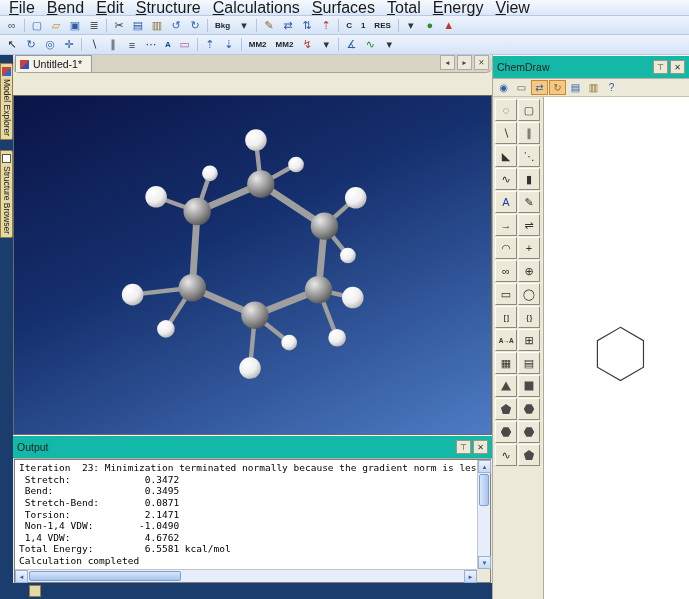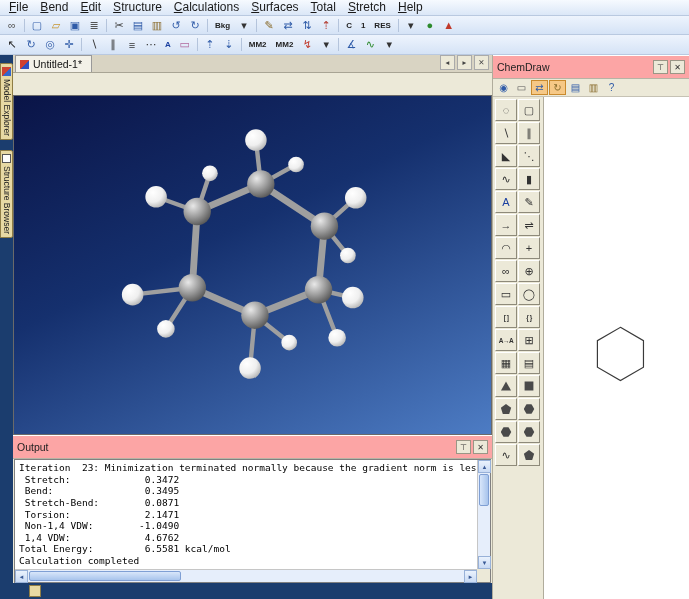--- a/index.html
+++ b/index.html
@@ -1,19 +1,19 @@
 <!DOCTYPE html>
 <html><head>
 <meta charset="utf-8">
 <style>
   html,body{margin:0;padding:0;}
   body{width:689px;height:599px;overflow:hidden;background:#ece9d8;
        font-family:"Liberation Sans",sans-serif;-webkit-font-smoothing:antialiased;}
   
-  .menubar{height:16px;display:flex;align-items:center;font-size:12px;color:#1a1a1a;
+  .menubar{height:16px;display:flex;align-items:center;font-size:16px;color:#1a1a1a;
            background:linear-gradient(#f6faff,#dbe7f7);border-bottom:1px solid #b9c9e0;
            box-sizing:border-box;padding-left:3px;}
   .menubar .item{padding:0 6px;line-height:15px;}
   .menubar .item::first-letter{text-decoration:underline;}
   .toolbar{display:flex;align-items:center;background:linear-gradient(#eef4fd,#d5e3f6);
            border-bottom:1px solid #b9c9e0;box-sizing:border-box;padding:0 3px;gap:1px;}
   .toolbar1{height:19px;}.toolbar2{height:20px;}
   .tbtn{width:18px;height:16px;display:flex;align-items:center;justify-content:center;
         font-size:11px;color:#2f5ba8;box-sizing:border-box;border:1px solid transparent;border-radius:2px;}
   .tbtn.text{font-size:8px;font-weight:bold;width:auto;padding:0 3px;color:#222;}
@@ -26,34 +26,34 @@
   .dock-tab{width:13px;background:#e7d9a4;border:1px solid #8f7d45;box-sizing:border-box;
             display:flex;flex-direction:column;align-items:center;padding:3px 0;gap:3px;
             border-radius:0 2px 2px 0;}
   .dock-tab .vtext{writing-mode:vertical-rl;font-size:8.5px;color:#222;}
   .dock-icon{width:9px;height:9px;flex:none;}
   .icon-me{background:linear-gradient(135deg,#cc4433 50%,#3366cc 50%);}
   .icon-sb{background:#fdfdfd;box-shadow:inset 0 0 0 1px #555;}
   
   .doccol{width:479px;display:flex;flex-direction:column;background:#ece9d8;box-sizing:border-box;}
   .tabbar{height:18px;display:flex;align-items:flex-end;background:#d9d4c3;
-          border-bottom:1px solid #a8a494;padding-left:2px;box-sizing:border-box;}
+          border-bottom:1px solid #a8a494;padding-left:2px;box-sizing:border-box;border-radius:6px;}
   .doctab{height:16px;display:flex;align-items:center;gap:4px;background:#f3f1e8;
           border:1px solid #999;border-bottom:none;padding:0 9px 0 4px;font-size:10.5px;color:#111;}
   .tab-doc-icon{width:9px;height:9px;background:linear-gradient(135deg,#d04030 50%,#3050c0 50%);}
   .tabnav{margin-left:auto;display:flex;gap:2px;padding:0 3px 2px 0;}
   .tabnav .nbtn{width:13px;height:13px;border:1px solid #aaa;background:#ece9d8;color:#444;
                 font-size:7.5px;display:flex;align-items:center;justify-content:center;}
   .doc-spacer{height:22px;background:#ece9d8;}
   .view3d{height:346px;position:relative;box-sizing:border-box;border:1px solid #6a6a6a;
           background:linear-gradient(155deg,#0a1447 0%,#15306e 42%,#4d7cc4 100%);}
   .view3d svg{position:absolute;inset:0;width:100%;height:100%;}
   
   .ptitle{height:16px;display:flex;align-items:center;font-size:10.5px;color:#222;
-          padding:11px 4px;background:#fca5a5;border-top:1px solid #fff;border-bottom:1px solid #b7b3a4;
+          padding:11px 4px;background:#14b8a6;border-top:1px solid #fff;border-bottom:1px solid #b7b3a4;
           box-sizing:border-box;}
   .pbtns{margin-left:auto;display:flex;gap:2px;}
   .pbtn{width:13px;height:12px;border:1px solid #9a9686;background:#ece9d8;color:#333;
         font-size:8px;display:flex;align-items:center;justify-content:center;}
   .output-body{height:126px;position:relative;background:#fff;border:1px solid #808080;
                box-sizing:border-box;margin:0 1px;}
   .output-text{margin:0;font-family:"DejaVu Sans Mono",monospace;font-size:9.5px;line-height:11.6px;
                color:#000;white-space:pre;overflow:hidden;padding:2px 16px 2px 4px;
                height:calc(100% - 13px);box-sizing:border-box;}
   .vscroll{position:absolute;top:0;right:0;bottom:13px;width:13px;background:#e6eefb;
@@ -97,22 +97,22 @@
 <body>
 
 <div class="menubar">
     <span class="item">File</span>
     <span class="item">Bend</span>
     <span class="item">Edit</span>
     <span class="item">Structure</span>
     <span class="item">Calculations</span>
     <span class="item">Surfaces</span>
     <span class="item">Total</span>
-    <span class="item">Stretch</span>
-    <span class="item">Help</span>
+    <span class="item">Energy</span>
+    <span class="item">View</span>
   </div>
 
 <div class="toolbar toolbar1">
     <span class="tbtn" style="color: rgb(90, 90, 90);">∞</span>
     <span class="sep"></span>
     <span class="tbtn" style="color: rgb(47, 91, 168);">▢</span>
     <span class="tbtn" style="color: rgb(199, 150, 51);">▱</span>
     <span class="tbtn" style="color: rgb(47, 91, 168);">▣</span>
     <span class="tbtn" style="color: rgb(85, 85, 85);">≣</span>
     <span class="sep"></span>

